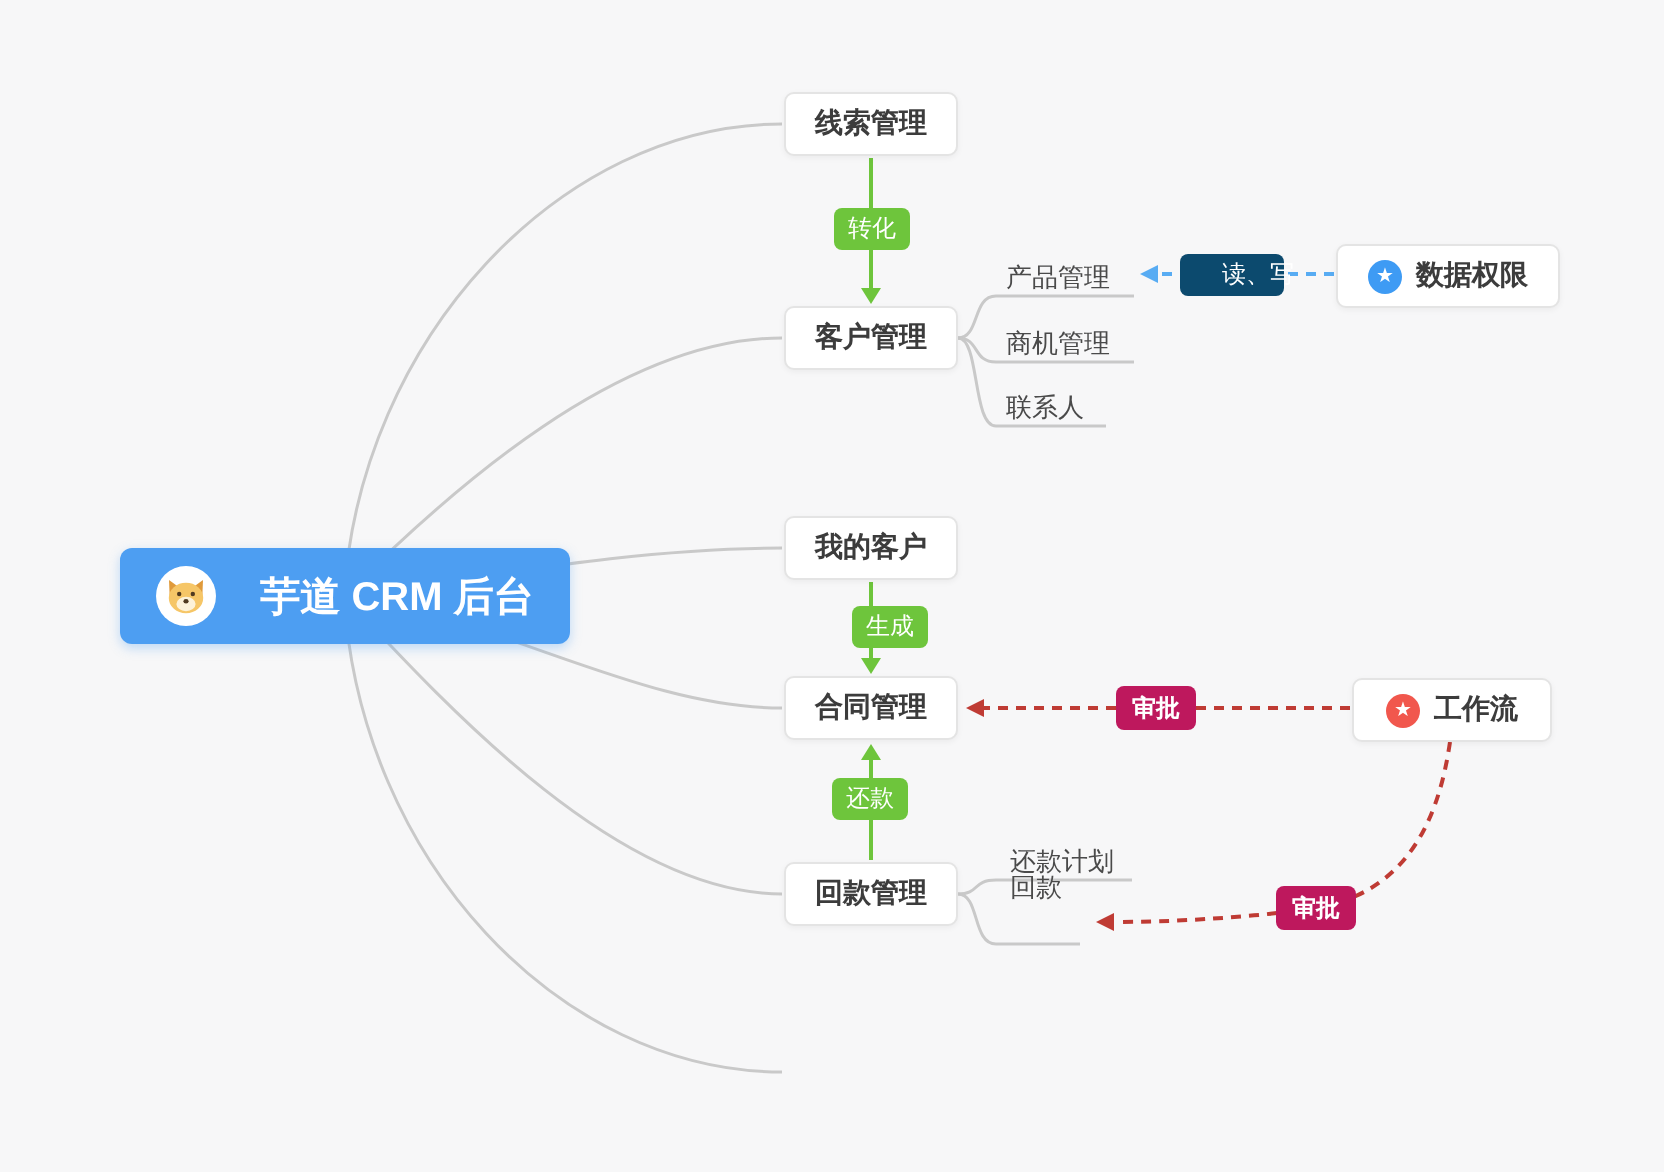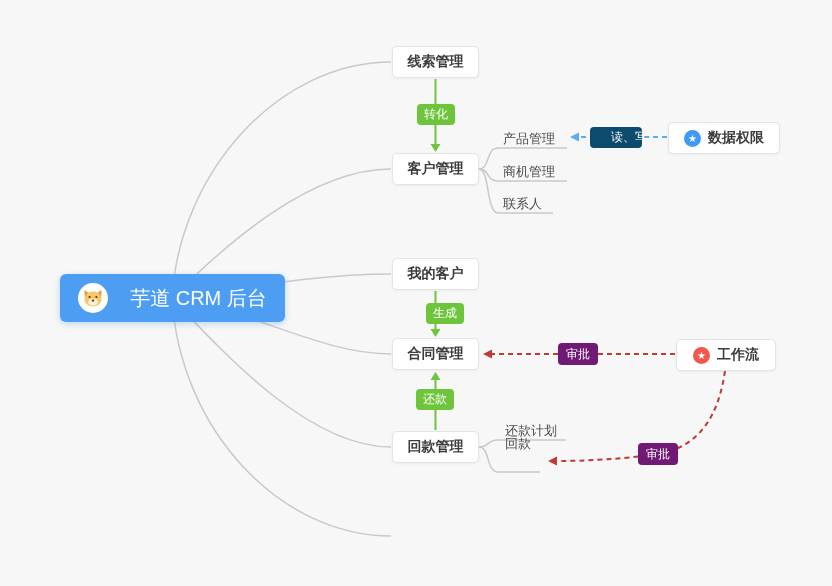--- a/index.html
+++ b/index.html
@@ -9,21 +9,21 @@
     font-family:"Liberation Sans","DejaVu Sans",sans-serif;
     overflow:hidden;
   }
   .canvas { position:relative; width:832px; height:586px; background:#f7f7f8; }
   .wires { position:absolute; left:0; top:0; z-index:0; }
 
   .root {
     position:absolute; left:60px; top:274px; width:225px; height:48px;
     background:#4d9ef2; border-radius:6px; z-index:3;
     display:flex; align-items:center; justify-content:center; gap:22px;
-    color:#fff; font-size:20px; font-weight:400;
+    color:#fff; font-size:20px; font-weight:700;
     box-shadow:0 2px 6px rgba(77,158,242,.35);
   }
   .dog { width:30px; height:30px; flex:0 0 30px; }
 
   .node {
     position:absolute; z-index:2; width:87px; height:32px;
     background:#fff; border:1px solid #e4e4e4; border-radius:5px;
     display:flex; align-items:center; justify-content:center;
     font-size:14px; color:#3c3c3c;
     box-shadow:0 1px 3px rgba(0,0,0,.05);
@@ -45,21 +45,21 @@
     white-space:nowrap;
   }
 
   .badge {
     position:absolute; z-index:4; color:#fff; font-size:12px;
     border-radius:4px; display:flex; align-items:center; justify-content:center;
     white-space:nowrap;
   }
   .badge.green { background:#6ec53c; width:38px; height:21px; }
   .badge.blue  { background:#0c4a6e; width:52px; height:21px;padding-left:26px; }
-  .badge.red   { background:#701a75; width:40px; height:22px; }
+  .badge.red   { background:#be185d; width:40px; height:22px;font-weight:bold; }
 </style>
 </head>
 <body>
 
 <div class="canvas">
 
   <svg class="wires" width="832" height="586" viewBox="0 0 832 586">
 
     <g fill="none" stroke="#c9c9c9" stroke-width="1.5">
       <path d="M172,298 C180,170 280,62 391,62"></path>

